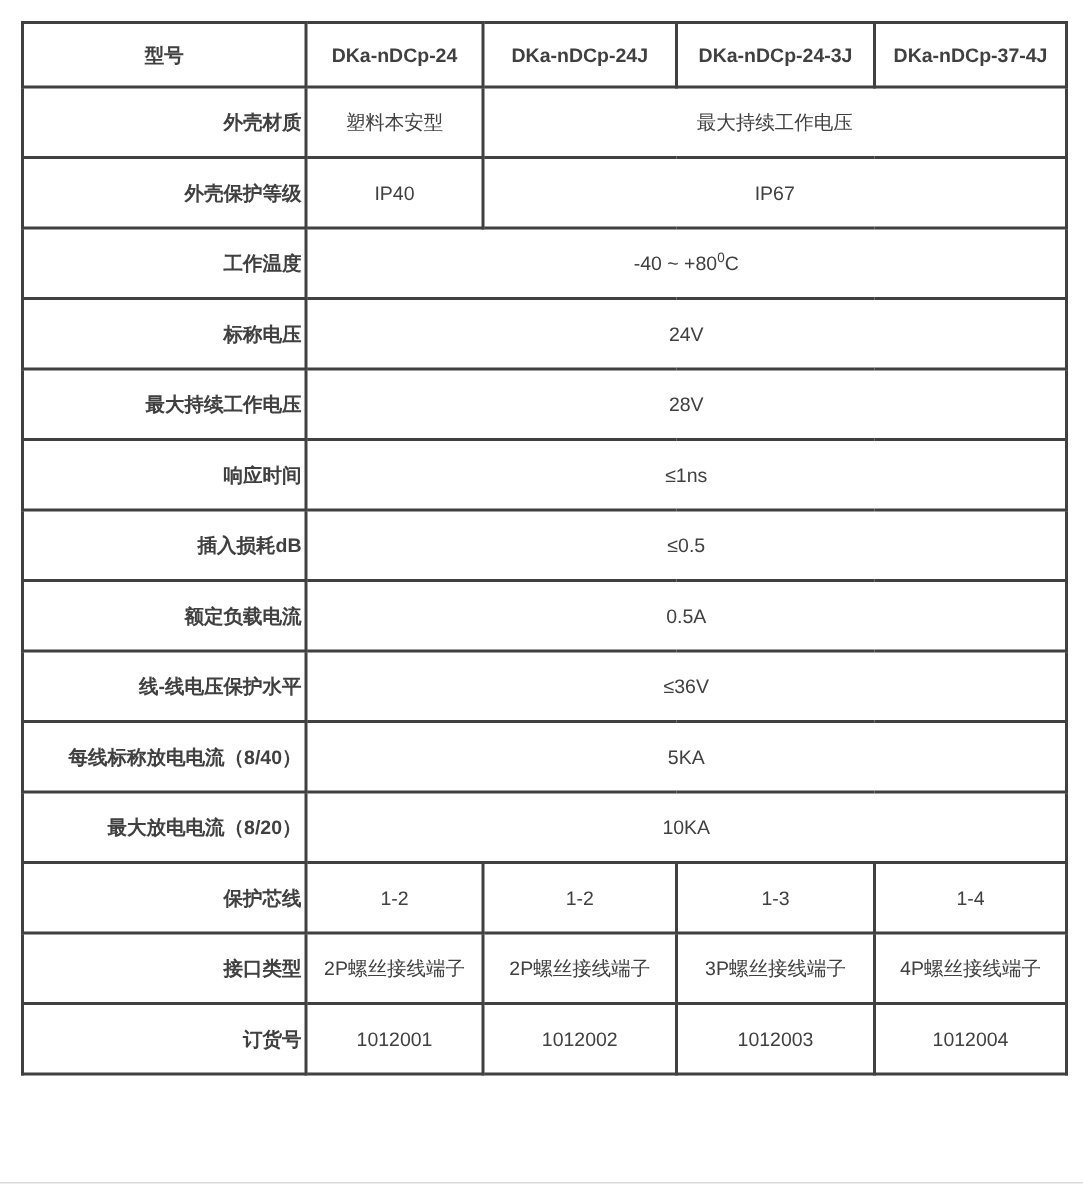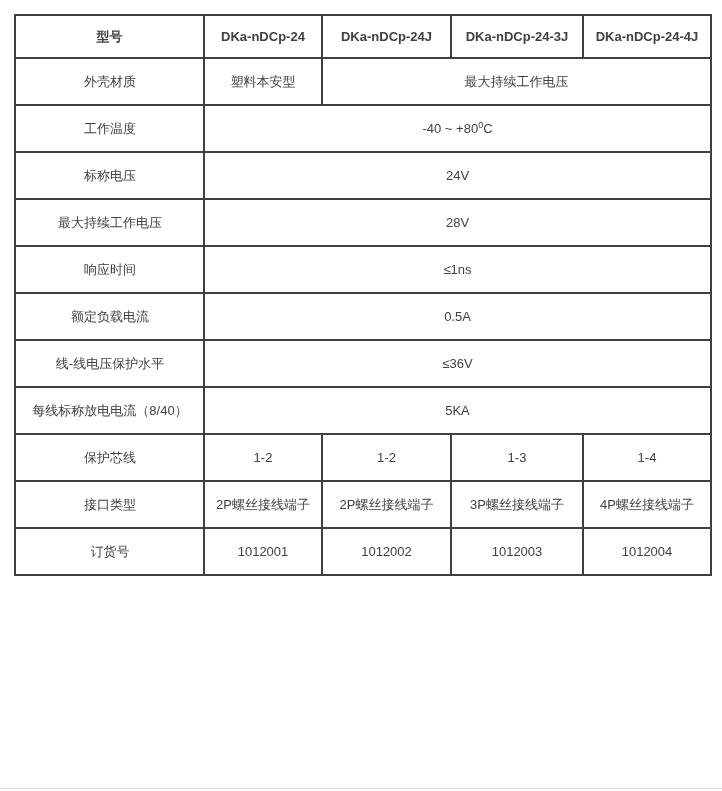--- a/index.html
+++ b/index.html
@@ -36,23 +36,23 @@
     white-space: nowrap;
   }
   table.spec th {
     font-weight: bold;
   }
   table.spec tr.hdr th,
   table.spec tr.hdr td {
     height: 41px;
   }
   table.spec td.label {
-    text-align: center;
+    text-align: right;
     padding-left: 3px;
-    font-weight: normal;
+    font-weight: bold;
   }
   .sup {
     font-size: 9px;
     vertical-align: super;
     line-height: 0;
   }
   .bottom-rule {
     position: absolute;
     left: 0;
     top: 788px;
@@ -73,29 +73,34 @@
       <col style="width:132px">
       <col style="width:128px">
     </colgroup>
 
     <tbody>
         <tr class="hdr">
       <th>型号</th>
       <th>DKa-nDCp-24</th>
       <th>DKa-nDCp-24J</th>
       <th>DKa-nDCp-24-3J</th>
-      <th>DKa-nDCp-24-4J</th>
+      <th>DKa-nDCp-37-4J</th>
     </tr>
 
     <tr>
       <td class="label">外壳材质</td>
       <td>塑料本安型</td>
       <td colspan="3">最大持续工作电压</td>
     </tr>
 
+    <tr>
+      <td class="label">外壳保护等级</td>
+      <td>IP40</td>
+      <td colspan="3">IP67</td>
+    </tr>
 
     <tr>
       <td class="label">工作温度</td>
       <td colspan="4"><span>-40 ~ +80</span><span class="sup">0</span><span>C</span></td>
     </tr>
 
     <tr>
       <td class="label">标称电压</td>
       <td colspan="4">24V</td>
     </tr>
@@ -103,37 +108,45 @@
     <tr>
       <td class="label">最大持续工作电压</td>
       <td colspan="4">28V</td>
     </tr>
 
     <tr>
       <td class="label">响应时间</td>
       <td colspan="4">≤1ns</td>
     </tr>
 
+    <tr>
+      <td class="label">插入损耗dB</td>
+      <td colspan="4">≤0.5</td>
+    </tr>
 
     <tr>
       <td class="label">额定负载电流</td>
       <td colspan="4">0.5A</td>
     </tr>
 
     <tr>
       <td class="label">线-线电压保护水平</td>
       <td colspan="4">≤36V</td>
     </tr>
 
 
     <tr>
       <td class="label">每线标称放电电流（8/40）</td>
       <td colspan="4">5KA</td>
     </tr>
 
+    <tr>
+      <td class="label">最大放电电流（8/20）</td>
+      <td colspan="4">10KA</td>
+    </tr>
 
     <tr>
       <td class="label">保护芯线</td>
       <td>1-2</td>
       <td>1-2</td>
       <td>1-3</td>
       <td>1-4</td>
     </tr>
 
     <tr>

